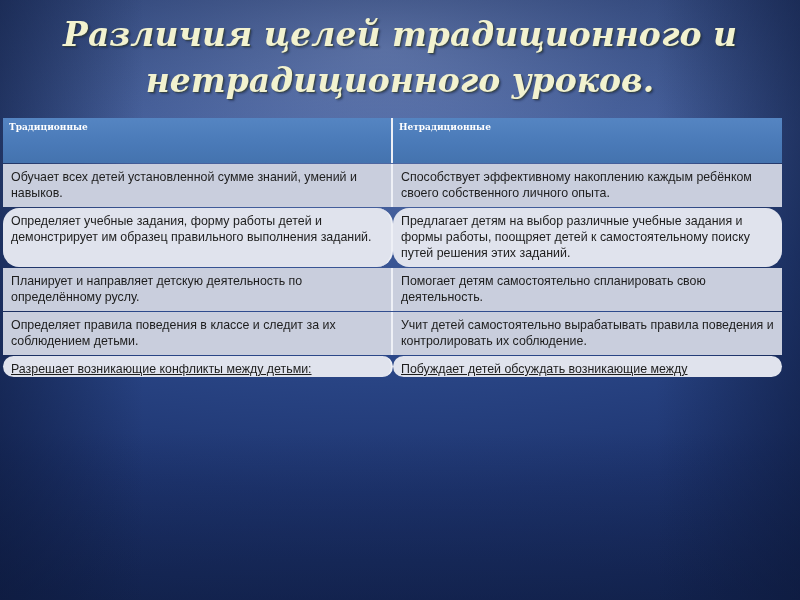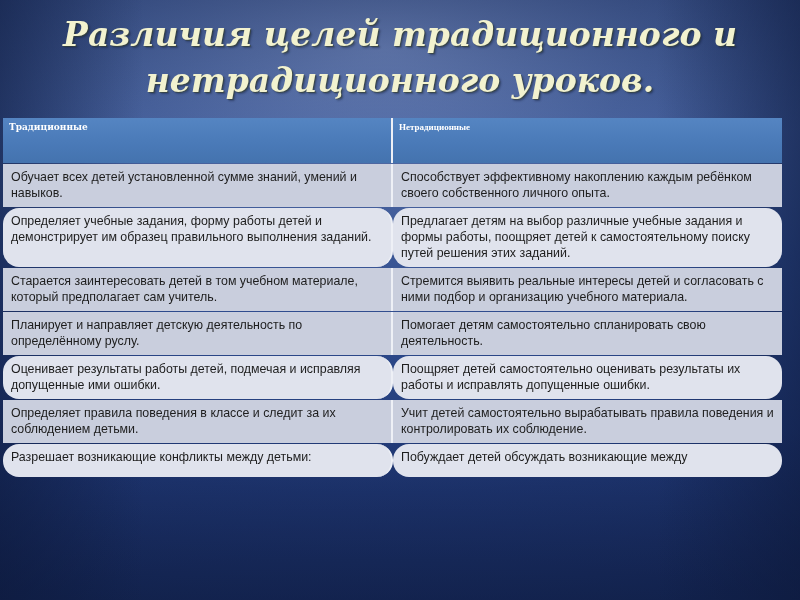--- a/index.html
+++ b/index.html
@@ -82,41 +82,42 @@
     font-size: 9px;
     line-height: 11px;
     text-align: left;
     vertical-align: top;
     height: 45px;
     padding: 4px 6px 0 6px;
     border-right: 2px solid #eef0f6;
     box-sizing: border-box;
     margin-top: 8px;
   }
-  table.compare thead th:last-child { border-right: none; font-family: Liberation Serif, serif; }
+  table.compare thead th:last-child { border-right: none; }
 
   table.compare tbody td {
     font-family: "Liberation Sans", "DejaVu Sans", sans-serif;
     font-size: 12.4px;
     line-height: 16px;
     color: #1d1d1d;
     vertical-align: top;
     padding: 5px 8px 6px 8px;
     border-right: 2px solid #eef0f6;
     box-sizing: border-box;
     word-wrap: break-word;
   }
   table.compare tbody td:last-child { border-right: none; margin-left: 24px; }
 
   table.compare tbody tr.band-dark  td { background: #c9cedd; }
   table.compare tbody tr.band-light td { background: #e0e3ed; border-radius: 16px; }
 
   
   table.compare tbody tr.clipped td {
-    padding-bottom: 12px;
+    padding-bottom: 0;
+    text-decoration: underline;
   }
 </style>
 </head>
 <body>
 
 <div id="slide">
 
   <div id="title">Различия целей традиционного и нетрадиционного уроков.</div>
 
   <div id="table-wrap">
@@ -136,35 +137,27 @@
         <tr class="band-dark">
           <td>Обучает всех детей установленной сумме знаний, умений и навыков.</td>
           <td>Способствует эффективному накоплению каждым ребёнком своего собственного личного опыта.</td>
         </tr>
 
         <tr class="band-light">
           <td>Определяет учебные задания, форму работы детей и демонстрирует им образец правильного выполнения заданий.</td>
           <td>Предлагает детям на выбор различные учебные задания и формы работы, поощряет детей к самостоятельному поиску путей решения этих заданий.</td>
         </tr>
 
-        <tr class="band-dark">
-          <td>Старается заинтересовать детей в том учебном материале, который предполагает сам учитель.</td>
-          <td>Стремится выявить реальные интересы детей и согласовать с ними подбор и организацию учебного материала.</td>
-        </tr>
 
 
         <tr class="band-dark">
           <td>Планирует и направляет детскую деятельность по определённому руслу.</td>
           <td>Помогает детям самостоятельно спланировать свою деятельность.</td>
         </tr>
 
-        <tr class="band-light">
-          <td>Оценивает результаты работы детей, подмечая и исправляя допущенные ими ошибки.</td>
-          <td>Поощряет детей самостоятельно оценивать результаты их работы и исправлять допущенные ошибки.</td>
-        </tr>
 
         <tr class="band-dark">
           <td>Определяет правила поведения в классе и следит за их соблюдением детьми.</td>
           <td>Учит детей самостоятельно вырабатывать правила поведения и контролировать их соблюдение.</td>
         </tr>
 
         <tr class="band-light clipped">
           <td>Разрешает возникающие конфликты между детьми:</td>
           <td>Побуждает детей обсуждать возникающие между</td>
         </tr>

